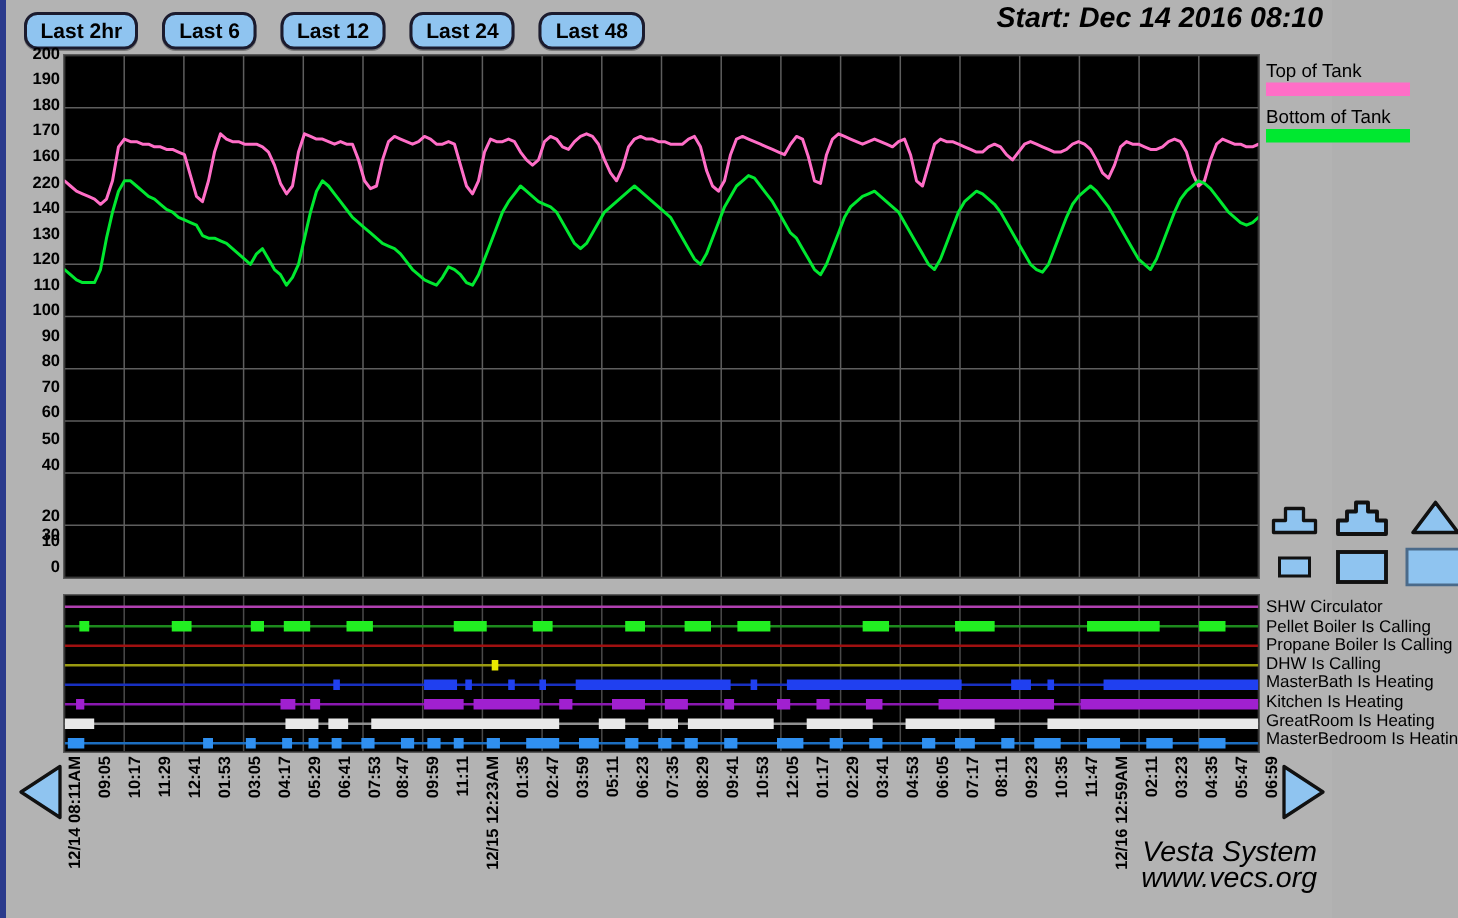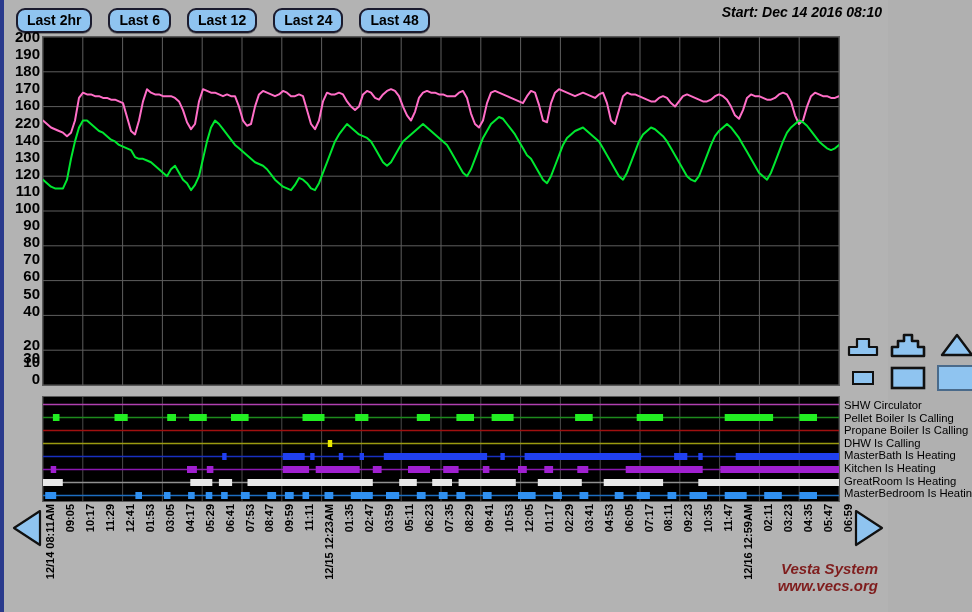--- a/index.html
+++ b/index.html
@@ -48,37 +48,37 @@
   }
 
   
   .hdr-info {
     position: absolute;
     right: 6px;
     top: 4px;
     text-align: right;
     font-style: italic;
     font-weight: 700;
-    font-size: 14px;
+    font-size: 19px;
     color: #000;
     line-height: 17px;
   }
 
   
   .yaxis {
     position: absolute;
     left: 8px;
     top: 34px;
     width: 28px;
     height: 352px;
   }
   .ytick {
     position: absolute;
     right: 0;
-    font-size: 15px;
+    font-size: 11px;
     font-weight: 700;
     color: #000;
     line-height: 9px;
     text-align: right;
     white-space: nowrap;
   }
 
   
   .plot {
     position: absolute;
@@ -175,23 +175,23 @@
     cursor: pointer;
   }
 
   
   .brand {
     position: absolute;
     right: 10px;
     bottom: 18px;
     text-align: right;
     font-style: italic;
-    font-weight: 700;
-    font-size: 15px;
-    color: #7f1d1d;
+    font-weight: 400;
+    font-size: 19px;
+    color: #000000;
     line-height: 17px;
   }
 </style>
 </head>
 <body>
 
 <div id="app">
 
   <div class="btn-bar" id="btnBar">
       <div class="rbtn">Last 2hr</div>
@@ -261,20 +261,30 @@
         <line x1="636.8" x2="636.8" y1="0" y2="348" stroke="#5e5e5e" stroke-width="1"></line>
         <line x1="676.6" x2="676.6" y1="0" y2="348" stroke="#5e5e5e" stroke-width="1"></line>
         <line x1="716.4" x2="716.4" y1="0" y2="348" stroke="#5e5e5e" stroke-width="1"></line>
         <line x1="756.2" x2="756.2" y1="0" y2="348" stroke="#5e5e5e" stroke-width="1"></line>
         <line x1="796.0" x2="796.0" y1="0" y2="348" stroke="#5e5e5e" stroke-width="1"></line>
         <path d="M0.00 83.52 L4.00 87.00 L8.00 90.48 L12.00 92.22 L16.00 93.96 L20.00 95.70 L24.00 99.18 L28.00 95.70 L32.00 83.52 L36.00 60.90 L40.00 55.68 L44.00 57.42 L48.00 57.42 L52.00 59.16 L56.00 59.16 L60.00 60.90 L64.00 60.90 L68.00 62.64 L72.00 62.64 L76.00 64.38 L80.00 66.12 L84.00 80.04 L88.00 93.96 L92.00 97.44 L96.00 83.52 L100.00 64.38 L104.00 52.20 L108.00 55.68 L112.00 57.42 L116.00 57.42 L120.00 59.16 L124.00 59.16 L128.00 59.16 L132.00 60.90 L136.00 64.38 L140.00 73.08 L144.00 85.26 L148.00 92.22 L152.00 87.00 L156.00 64.38 L160.00 52.20 L164.00 53.94 L168.00 55.68 L172.00 55.68 L176.00 57.42 L180.00 59.16 L184.00 57.42 L188.00 59.16 L192.00 59.16 L196.00 69.60 L200.00 83.52 L204.00 88.74 L208.00 87.00 L212.00 69.60 L216.00 57.42 L220.00 53.94 L224.00 55.68 L228.00 57.42 L232.00 59.16 L236.00 57.42 L240.00 53.94 L244.00 55.68 L248.00 59.16 L252.00 59.16 L256.00 57.42 L260.00 59.16 L264.00 73.08 L268.00 87.00 L272.00 92.22 L276.00 83.52 L280.00 64.38 L284.00 55.68 L288.00 57.42 L292.00 57.42 L296.00 55.68 L300.00 57.42 L304.00 64.38 L308.00 69.60 L312.00 73.08 L316.00 69.60 L320.00 57.42 L324.00 53.94 L328.00 55.68 L332.00 60.90 L336.00 62.64 L340.00 57.42 L344.00 53.94 L348.00 52.20 L352.00 53.94 L356.00 59.16 L360.00 69.60 L364.00 78.30 L368.00 83.52 L372.00 74.82 L376.00 60.90 L380.00 55.68 L384.00 53.94 L388.00 55.68 L392.00 55.68 L396.00 57.42 L400.00 57.42 L404.00 59.16 L408.00 59.16 L412.00 59.16 L416.00 55.68 L420.00 53.94 L424.00 60.90 L428.00 76.56 L432.00 87.00 L436.00 90.48 L440.00 83.52 L444.00 66.12 L448.00 55.68 L452.00 53.94 L456.00 55.68 L460.00 57.42 L464.00 59.16 L468.00 60.90 L472.00 62.64 L476.00 64.38 L480.00 66.12 L484.00 59.16 L488.00 53.94 L492.00 55.68 L496.00 67.86 L500.00 83.52 L504.00 85.26 L508.00 66.12 L512.00 55.68 L516.00 52.20 L520.00 53.94 L524.00 55.68 L528.00 57.42 L532.00 59.16 L536.00 57.42 L540.00 55.68 L544.00 57.42 L548.00 59.16 L552.00 60.90 L556.00 57.42 L560.00 55.68 L564.00 66.12 L568.00 83.52 L572.00 87.00 L576.00 73.08 L580.00 59.16 L584.00 55.68 L588.00 57.42 L592.00 57.42 L596.00 59.16 L600.00 60.90 L604.00 62.64 L608.00 64.38 L612.00 64.38 L616.00 60.90 L620.00 59.16 L624.00 60.90 L628.00 66.12 L632.00 69.60 L636.00 64.38 L640.00 59.16 L644.00 57.42 L648.00 59.16 L652.00 60.90 L656.00 62.64 L660.00 64.38 L664.00 64.38 L668.00 62.64 L672.00 59.16 L676.00 57.42 L680.00 59.16 L684.00 62.64 L688.00 69.60 L692.00 78.30 L696.00 81.78 L700.00 73.08 L704.00 60.90 L708.00 57.42 L712.00 59.16 L716.00 59.16 L720.00 60.90 L724.00 62.64 L728.00 62.64 L732.00 60.90 L736.00 57.42 L740.00 55.68 L744.00 57.42 L748.00 64.38 L752.00 78.30 L756.00 87.00 L760.00 83.52 L764.00 69.60 L768.00 59.16 L772.00 55.68 L776.00 57.42 L780.00 59.16 L784.00 59.16 L788.00 60.90 L792.00 60.90 L796.00 59.16" fill="none" stroke="#ff6ec7" stroke-width="2" stroke-linejoin="round" stroke-linecap="round"></path>
         <path d="M0.00 142.68 L4.00 146.16 L8.00 149.64 L12.00 151.38 L16.00 151.38 L20.00 151.38 L24.00 142.68 L28.00 121.80 L32.00 104.40 L36.00 90.48 L40.00 83.52 L44.00 83.52 L48.00 87.00 L52.00 90.48 L56.00 93.96 L60.00 95.70 L64.00 99.18 L68.00 102.66 L72.00 104.40 L76.00 107.88 L80.00 109.62 L84.00 111.36 L88.00 113.10 L92.00 120.06 L96.00 121.80 L100.00 121.80 L104.00 123.54 L108.00 125.28 L112.00 128.76 L116.00 132.24 L120.00 135.72 L124.00 139.20 L128.00 132.24 L132.00 128.76 L136.00 135.72 L140.00 142.68 L144.00 146.16 L148.00 153.12 L152.00 147.90 L156.00 139.20 L160.00 121.80 L164.00 104.40 L168.00 90.48 L172.00 83.52 L176.00 87.00 L180.00 92.22 L184.00 97.44 L188.00 102.66 L192.00 107.88 L196.00 111.36 L200.00 114.84 L204.00 118.32 L208.00 121.80 L212.00 125.28 L216.00 127.02 L220.00 128.76 L224.00 132.24 L228.00 137.46 L232.00 142.68 L236.00 146.16 L240.00 149.64 L244.00 151.38 L248.00 153.12 L252.00 147.90 L256.00 140.94 L260.00 142.68 L264.00 146.16 L268.00 151.38 L272.00 153.12 L276.00 146.16 L280.00 135.72 L284.00 125.28 L288.00 114.84 L292.00 104.40 L296.00 97.44 L300.00 92.22 L304.00 87.00 L308.00 90.48 L312.00 93.96 L316.00 97.44 L320.00 99.18 L324.00 100.92 L328.00 104.40 L332.00 111.36 L336.00 118.32 L340.00 125.28 L344.00 128.76 L348.00 125.28 L352.00 118.32 L356.00 111.36 L360.00 104.40 L364.00 100.92 L368.00 97.44 L372.00 93.96 L376.00 90.48 L380.00 87.00 L384.00 90.48 L388.00 93.96 L392.00 97.44 L396.00 100.92 L400.00 104.40 L404.00 107.88 L408.00 114.84 L412.00 121.80 L416.00 128.76 L420.00 135.72 L424.00 139.20 L428.00 132.24 L432.00 121.80 L436.00 111.36 L440.00 100.92 L444.00 93.96 L448.00 87.00 L452.00 83.52 L456.00 80.04 L460.00 81.78 L464.00 87.00 L468.00 92.22 L472.00 97.44 L476.00 104.40 L480.00 111.36 L484.00 118.32 L488.00 121.80 L492.00 128.76 L496.00 135.72 L500.00 142.68 L504.00 146.16 L508.00 139.20 L512.00 128.76 L516.00 118.32 L520.00 107.88 L524.00 100.92 L528.00 97.44 L532.00 93.96 L536.00 92.22 L540.00 90.48 L544.00 93.96 L548.00 97.44 L552.00 100.92 L556.00 104.40 L560.00 111.36 L564.00 118.32 L568.00 125.28 L572.00 132.24 L576.00 139.20 L580.00 142.68 L584.00 135.72 L588.00 125.28 L592.00 114.84 L596.00 104.40 L600.00 97.44 L604.00 93.96 L608.00 90.48 L612.00 92.22 L616.00 95.70 L620.00 99.18 L624.00 104.40 L628.00 111.36 L632.00 118.32 L636.00 125.28 L640.00 132.24 L644.00 139.20 L648.00 142.68 L652.00 144.42 L656.00 139.20 L660.00 128.76 L664.00 118.32 L668.00 107.88 L672.00 99.18 L676.00 93.96 L680.00 90.48 L684.00 87.00 L688.00 90.48 L692.00 95.70 L696.00 100.92 L700.00 107.88 L704.00 114.84 L708.00 121.80 L712.00 128.76 L716.00 135.72 L720.00 139.20 L724.00 142.68 L728.00 135.72 L732.00 125.28 L736.00 114.84 L740.00 104.40 L744.00 95.70 L748.00 90.48 L752.00 87.00 L756.00 83.52 L760.00 85.26 L764.00 88.74 L768.00 93.96 L772.00 99.18 L776.00 104.40 L780.00 107.88 L784.00 111.36 L788.00 113.10 L792.00 111.36 L796.00 107.88" fill="none" stroke="#00e830" stroke-width="2" stroke-linejoin="round" stroke-linecap="round"></path>
       </svg>
   </div>
 
+  <div class="legend" id="legendBox">
+      <div class="legend-item">
+        <div class="legend-label">Top of Tank</div>
+        <div class="legend-swatch" style="background: rgb(255, 110, 199);"></div>
+      </div>
+      <div class="legend-item">
+        <div class="legend-label">Bottom of Tank</div>
+        <div class="legend-swatch" style="background: rgb(0, 232, 48);"></div>
+      </div>
+    </div>
 
   <div class="size-icons">
     <div class="icon-row">
       <span class="icon-cell">
         <svg width="34" height="22" viewBox="0 0 34 22">
           <path d="M11 2 h12 v8 h8 v8 h-28 v-8 h8 z" fill="#8fc4f0" stroke="#111" stroke-width="2.2" stroke-linejoin="round"></path>
         </svg>
       </span>
       <span class="icon-cell">
         <svg width="40" height="26" viewBox="0 0 40 26">

